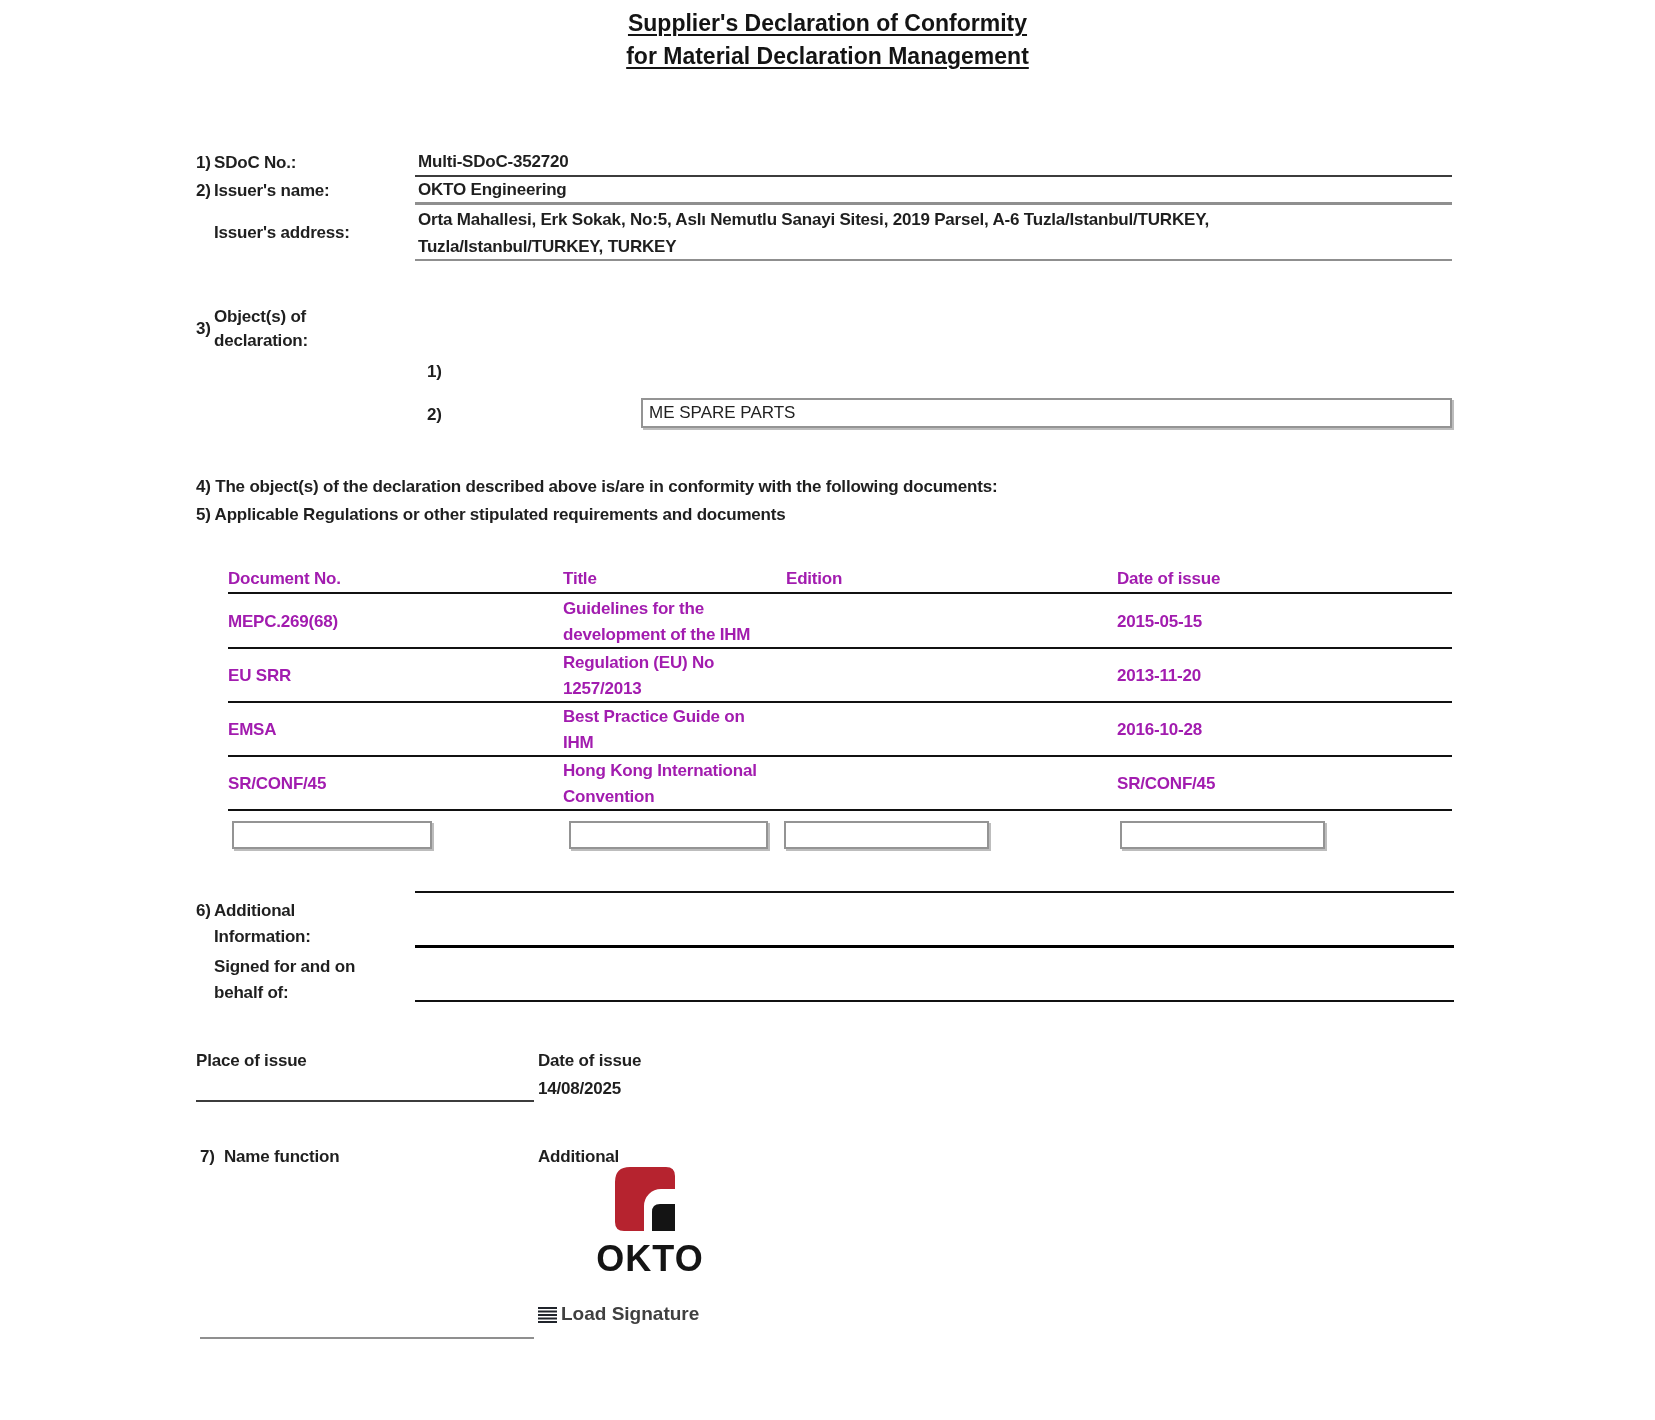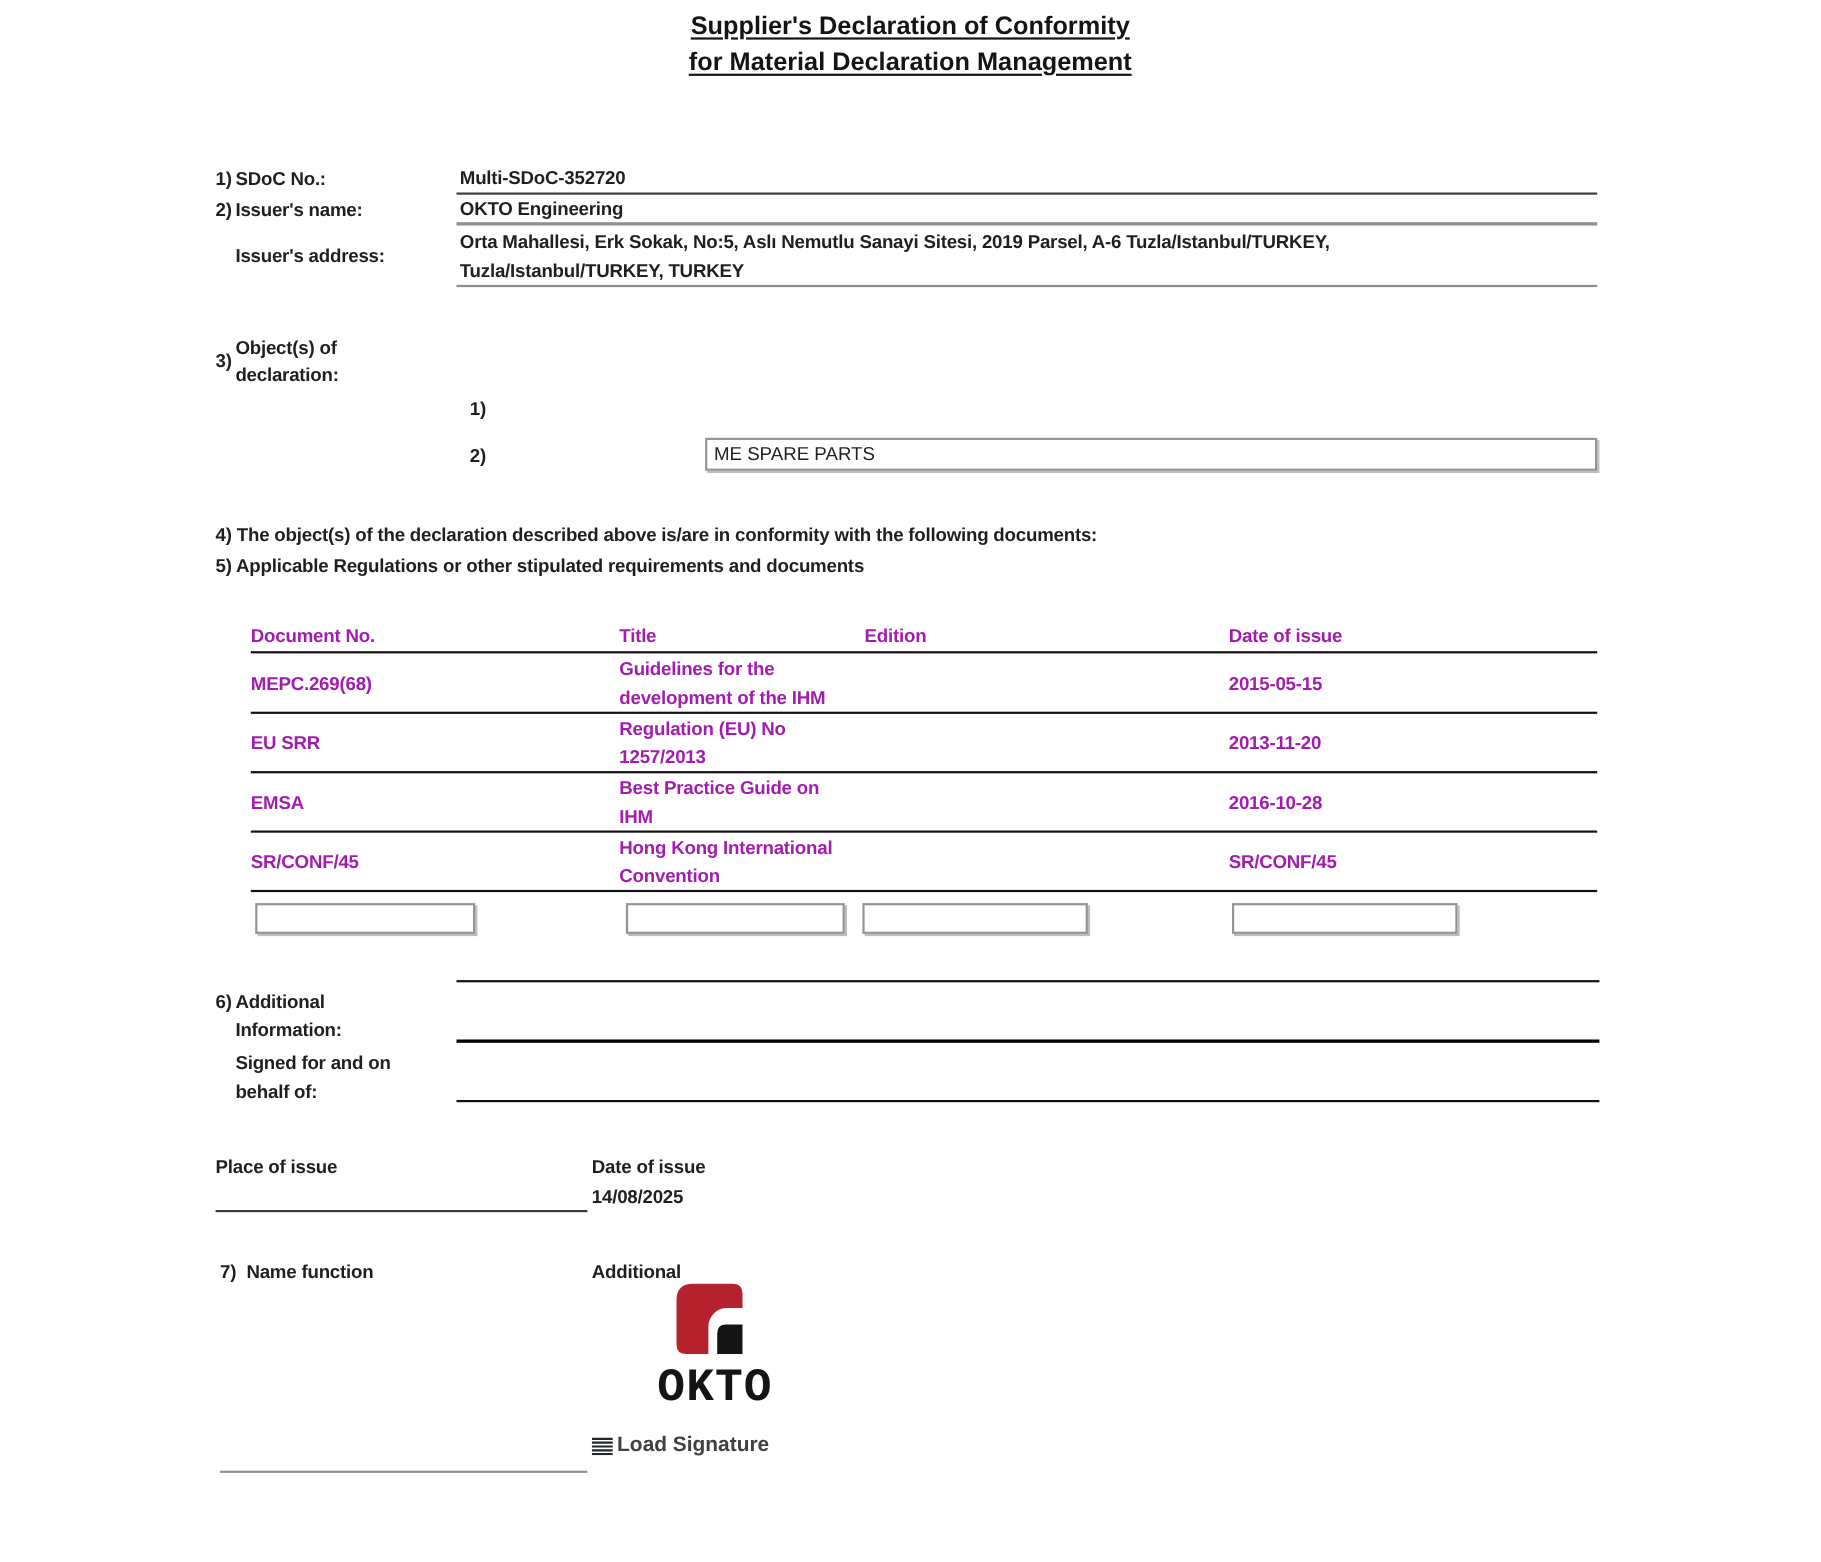--- a/index.html
+++ b/index.html
@@ -13,21 +13,21 @@
   .hr{position:absolute;height:2px;background:#3c3c3c;}
   .hr-gray{background:#8f8f8f;}
   .hr-dark{background:#111;}
   .hr-thick{height:3px;background:#000;}
   .box{position:absolute;border:2px solid #949494;background:#fff;
        box-shadow:2px 2px 0 #bdbdbd;font:17px "Liberation Sans",sans-serif;
        color:#222;padding:2px 6px;box-sizing:border-box;outline:none;}
   .trow{position:absolute;left:0;width:1326px;height:54px;}
   .cell{position:absolute;white-space:nowrap;font-size:17px;font-weight:700;
         line-height:22px;letter-spacing:-0.2px;color:#a21caf;}
-  .okto-word{font-family:Liberation Mono, monospace;font-weight:700;font-size:42px;
+  .okto-word{font-family:Liberation Sans, sans-serif;font-weight:700;font-size:36px;
              color:#141414;letter-spacing:1px;}
   .loadbtn{position:absolute;display:flex;align-items:center;gap:2px;border:none;
            background:transparent;cursor:pointer;font:700 19px "Liberation Sans",sans-serif;
            color:#404040;padding:0;}
 </style>
 </head>
 <body>
 
 <div class="page">
 

